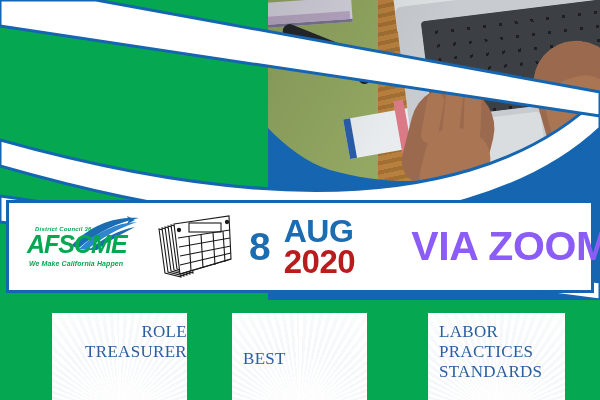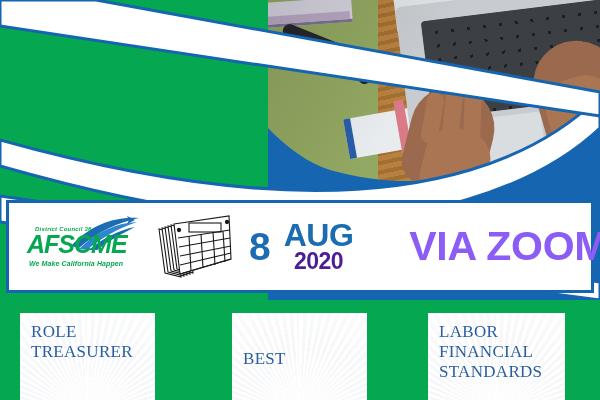--- a/index.html
+++ b/index.html
@@ -74,36 +74,36 @@
   .logo-swoosh{position:absolute;left:46px;top:0px;width:72px;height:34px;}
 
   
   .cal{width:86px;height:72px;margin-left:10px;flex:none;}
 
   
   .date-wrap{display:flex;align-items:center;margin-left:12px;flex:none;}
   .day{font-size:39px;font-weight:bold;color:#1b6cb0;line-height:1;}
   .mo-yr{margin-left:13px;line-height:.95;}
   .mo{font-size:32px;font-weight:bold;color:#1b6cb0;display:block;letter-spacing:-.5px;}
-  .yr{font-size:23px;font-weight:bold;color:#4c1d95;display:block;letter-spacing:-.5px;text-align:center;}
+  .yr{font-size:33px;font-weight:bold;color:#b91c1c;display:block;letter-spacing:-.5px;text-align:center;}
   .via{margin-left:56px;font-size:41px;font-weight:bold;color:#8b5cf6;letter-spacing:-.3px;flex:none;}
 
   
   .cards{position:absolute;left:0;top:313px;width:600px;height:87px;}
   .card{position:absolute;top:0;width:135px;height:87px;overflow:hidden;
      background:#fdfdfd;
      background-image:
        repeating-conic-gradient(from 0deg at 50% 118%,
          #ffffff 0deg 2.2deg,#e9ecef 2.2deg 4.4deg);}
   .card-sheen{position:absolute;left:0;top:0;width:100%;height:100%;
      background:radial-gradient(circle at 50% 118%,rgba(255,255,255,.97) 0%,rgba(255,255,255,.55) 55%,rgba(255,255,255,.8) 100%);}
   .card-txt{position:relative;padding:9px 0 0 11px;
      font-family:"Liberation Serif",serif;font-size:17px;line-height:1.18;
      color:#2a5e9e;letter-spacing:.3px;}
-  .c1{left:20px;}
+  .c1{left:52px;text-align:right;}
   .c2{left:232px;}
   .c3{left:428px;width:137px;}
 </style>
 </head>
 <body>
 
 <div id="poster">
 
   <div class="top-band">
     <div class="green-left"></div>
@@ -206,19 +206,19 @@
       <div class="card-sheen"></div>
       <div class="card-txt" style="padding-top:36px;">
         <div>BEST</div>
       </div>
     </div>
 
     <div class="card c3">
       <div class="card-sheen"></div>
       <div class="card-txt">
         <div>LABOR</div>
-        <div>FINANCIAL</div>
+        <div>PRACTICES</div>
         <div>STANDARDS</div>
       </div>
     </div>
 
   </div>
 </div>
 
 </body></html>

